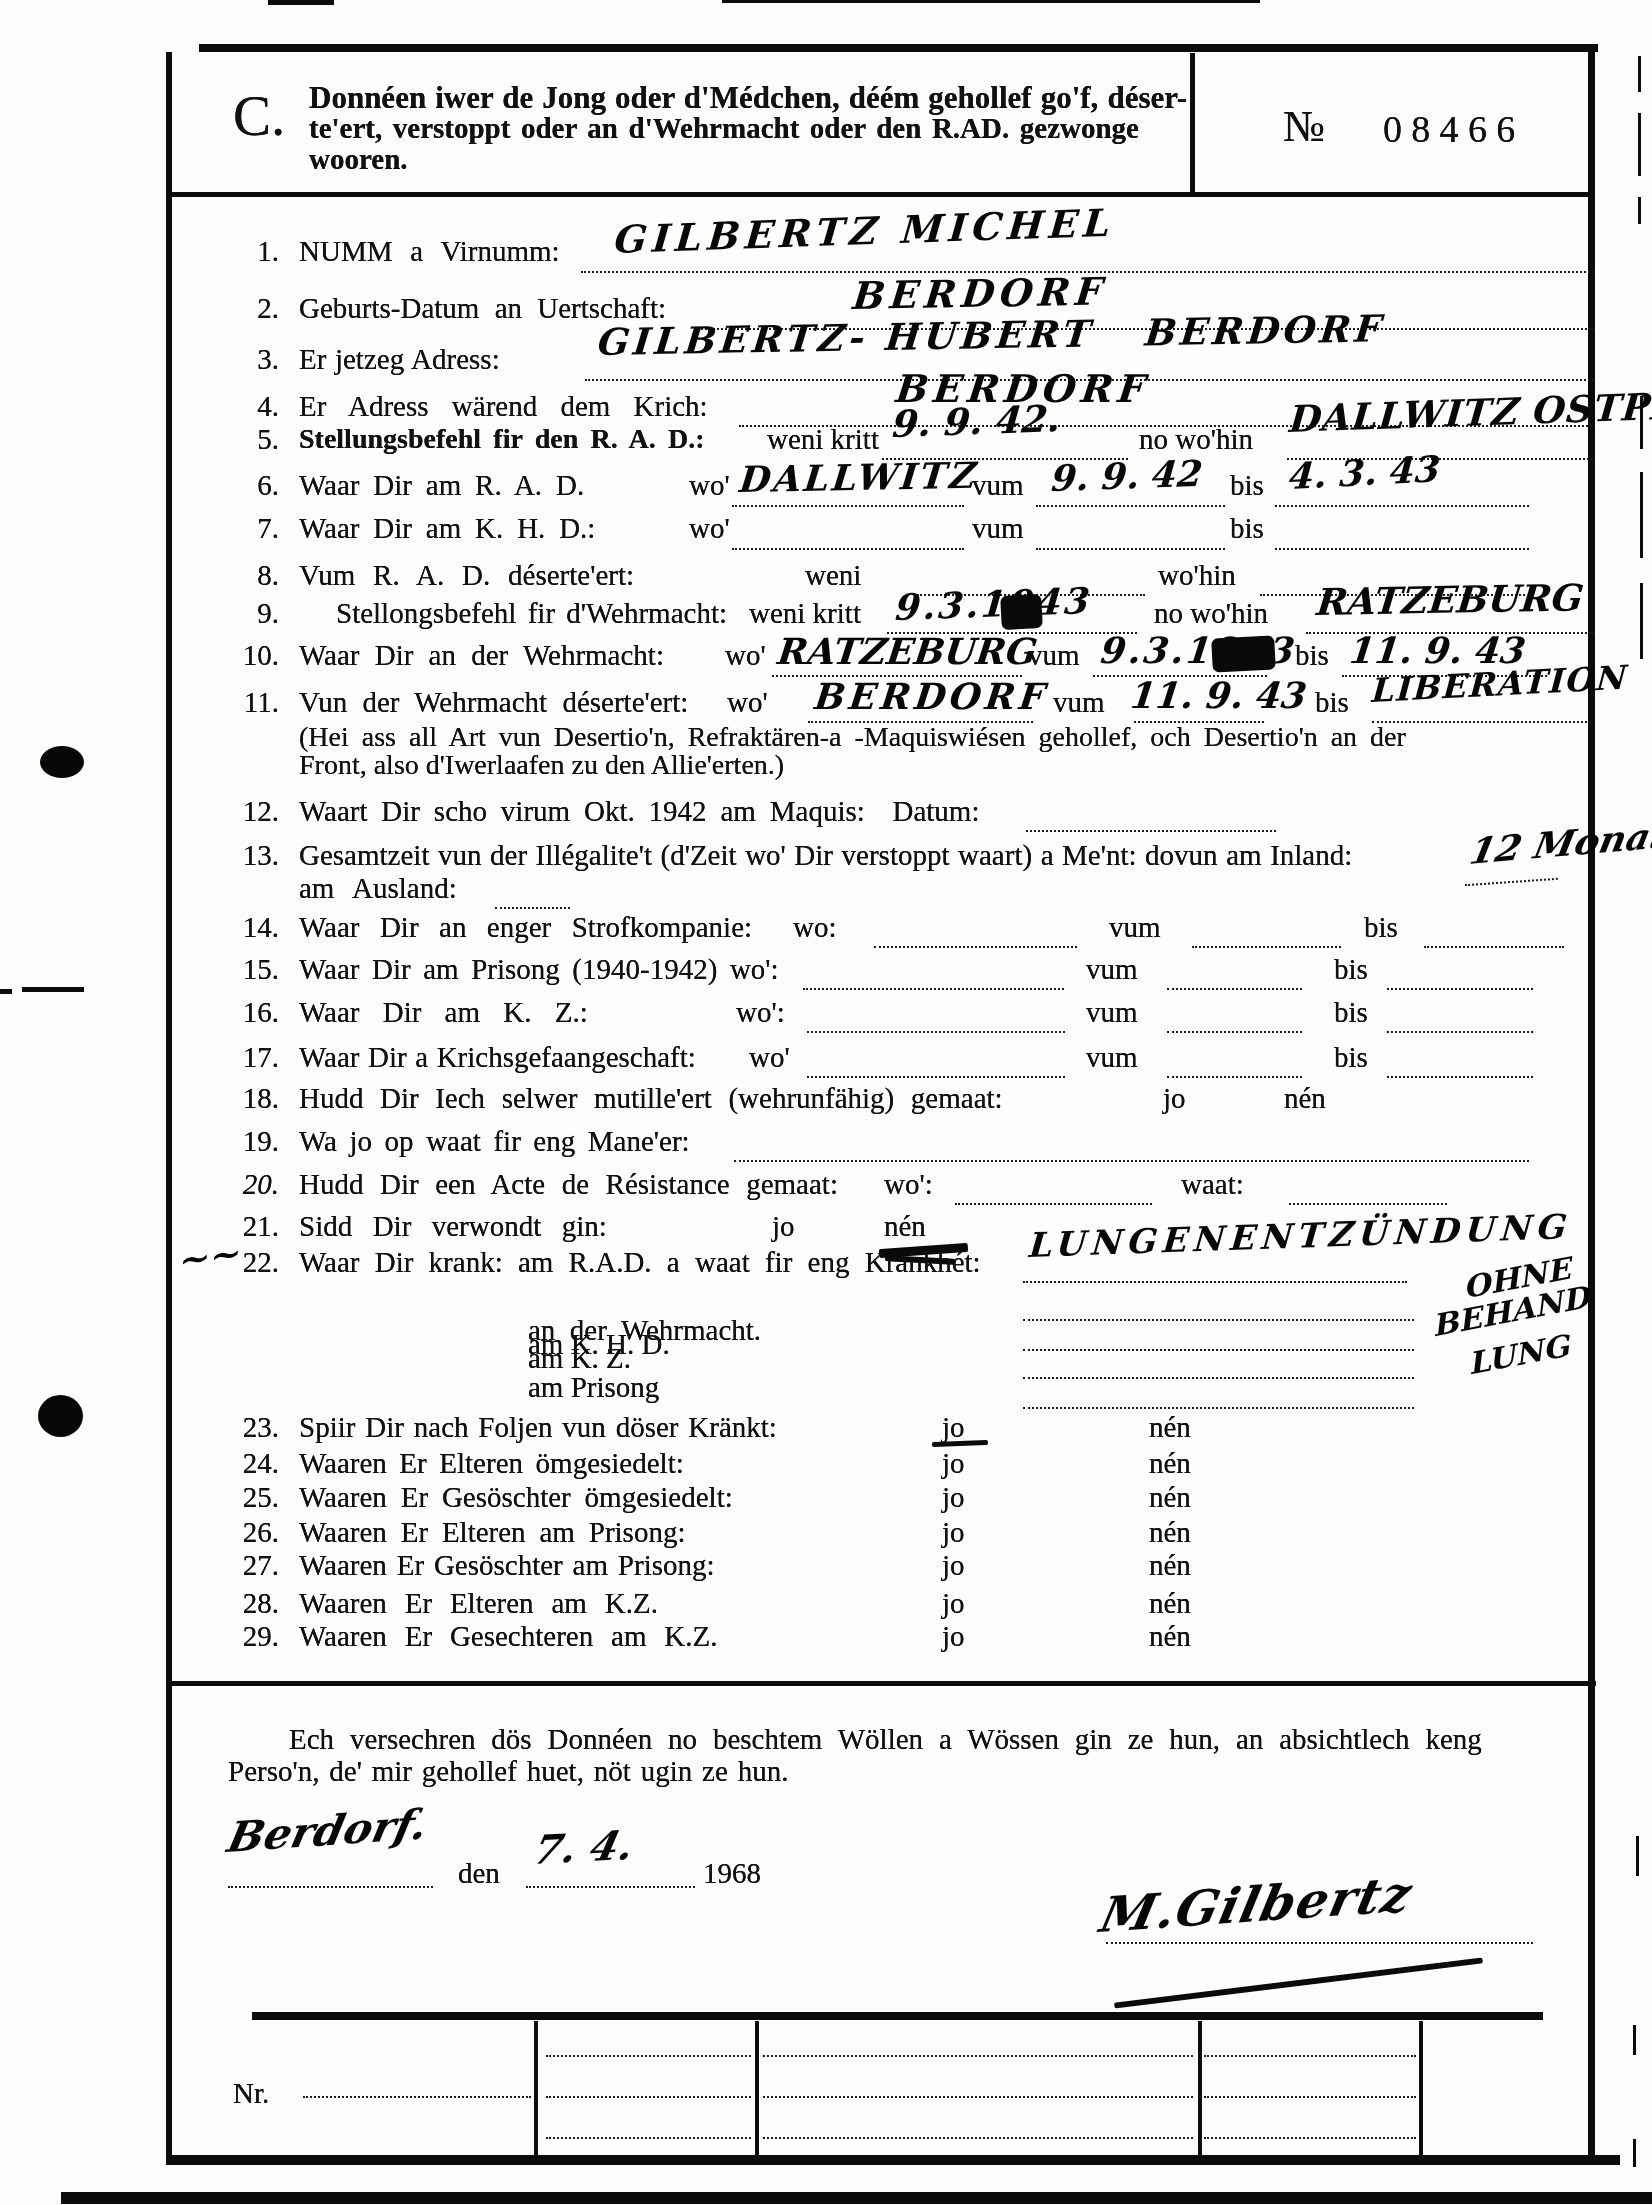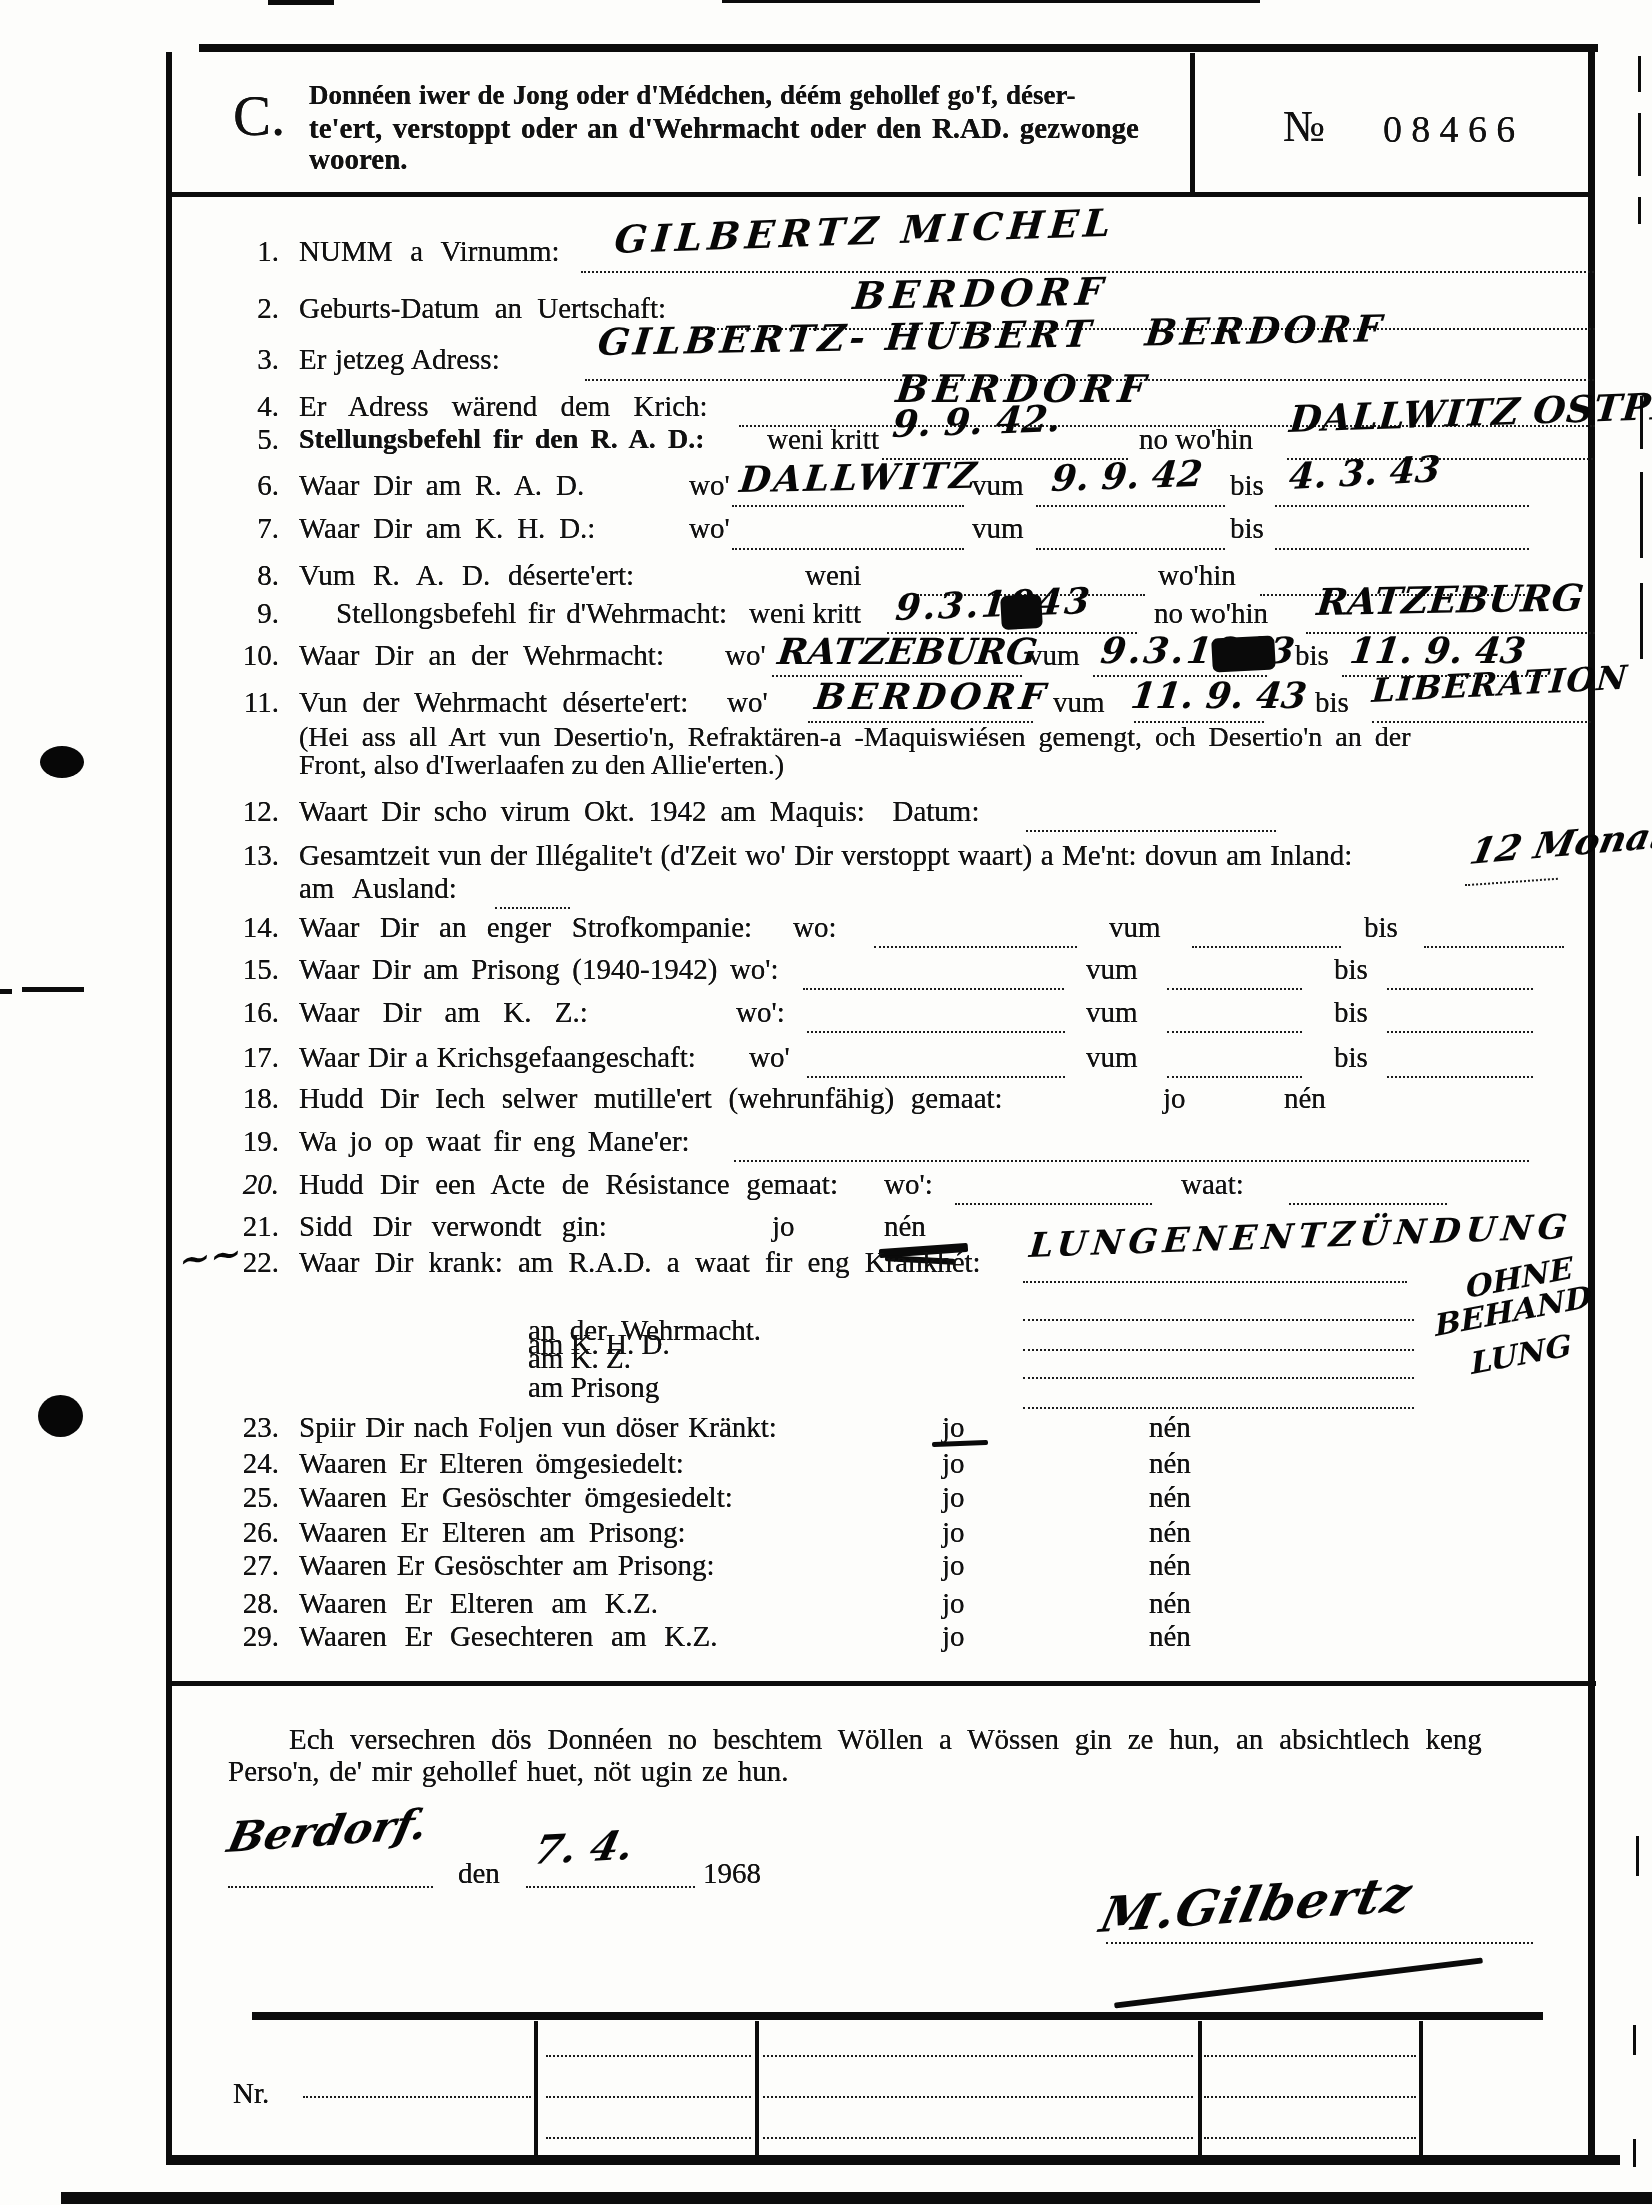--- a/index.html
+++ b/index.html
@@ -47,21 +47,21 @@
     <div class="el vline" style="left: 1638px; top: 113px; width: 3.3px; height: 63px;"></div>
     <div class="el vline" style="left: 1638px; top: 197px; width: 3.3px; height: 26.5px;"></div>
     <div class="el vline" style="left: 1640px; top: 396px; width: 3.3px; height: 53px;"></div>
     <div class="el vline" style="left: 1640px; top: 472px; width: 3.3px; height: 86px;"></div>
     <div class="el vline" style="left: 1640px; top: 583px; width: 3.3px; height: 76px;"></div>
     <div class="el vline" style="left: 1636px; top: 1836px; width: 3.3px; height: 40px;"></div>
     <div class="el vline" style="left: 1633px; top: 2025px; width: 3.3px; height: 30px;"></div>
     <div class="el vline" style="left: 1633px; top: 2139px; width: 3.3px; height: 28px;"></div>
     <div class="el script" style="left: 177px; top: 1242px; font-size: 36px; transform: skewX(-16deg) rotate(-8deg);">~~</div>
     <div class="el label" style="left: 233px; top: 85px; font-size: 57px;">C.</div>
-    <div class="el label bold" style="left: 309px; top: 81px; font-size: 27px; word-spacing: 1.3px;">Donnéen iwer de Jong oder d'Médchen, déém gehollef go'f, déser-</div>
+    <div class="el label bold" style="left: 309px; top: 81px; font-size: 31px; word-spacing: 1.3px;">Donnéen iwer de Jong oder d'Médchen, déém gehollef go'f, déser-</div>
     <div class="el label bold" style="left: 309px; top: 113px; font-size: 29px; word-spacing: 3.3px;">te'ert, verstoppt oder an d'Wehrmacht oder den R.AD. gezwonge</div>
     <div class="el label bold" style="left: 309px; top: 144px; font-size: 29px;">wooren.</div>
     <div class="el label" style="left: 1283px; top: 103px; font-size: 44px;">№</div>
     <div class="el label" style="left: 1383px; top: 109px; font-size: 38px; letter-spacing: 9.3px;">08466</div>
     <div class="el num" style="left: 219px; top: 236px; font-size: 29px;">1.</div>
     <div class="el label" style="left: 299px; top: 236px; font-size: 29px; word-spacing: 10.6px;">NUMM a Virnumm:</div>
     <div class="el dots" style="left: 581px; top: 271px; width: 1013px;"></div>
     <div class="el hand" style="left: 613px; top: 221px; font-size: 38px; letter-spacing: 5.3px; transform: skewX(-7deg) rotate(-2deg);">GILBERTZ MICHEL</div>
     <div class="el num" style="left: 219px; top: 293px; font-size: 29px;">2.</div>
     <div class="el label" style="left: 299px; top: 293px; font-size: 29px; word-spacing: 8px;">Geburts-Datum an Uertschaft:</div>
@@ -133,21 +133,21 @@
     <div class="el label" style="left: 299px; top: 687px; font-size: 29px; word-spacing: 8px;">Vun der Wehrmacht déserte'ert:</div>
     <div class="el label" style="left: 727px; top: 687px; font-size: 29px;">wo'</div>
     <div class="el dots" style="left: 808px; top: 721px; width: 225px;"></div>
     <div class="el hand" style="left: 813px; top: 678px; font-size: 36px; letter-spacing: 4px; transform: skewX(-7deg);">BERDORF</div>
     <div class="el label" style="left: 1053px; top: 687px; font-size: 29px;">vum</div>
     <div class="el dots" style="left: 1134px; top: 721px; width: 130px;"></div>
     <div class="el hand" style="left: 1129px; top: 677px; font-size: 36px; transform: skewX(-7deg);">11. 9. 43</div>
     <div class="el label" style="left: 1315px; top: 687px; font-size: 29px;">bis</div>
     <div class="el dots" style="left: 1372px; top: 721px; width: 219px;"></div>
     <div class="el hand" style="left: 1371px; top: 674px; font-size: 33px; letter-spacing: 1.3px; transform: skewX(-7deg) rotate(-3deg);">LIBERATION</div>
-    <div class="el label" style="left: 299px; top: 722px; font-size: 28px; word-spacing: 6px;">(Hei ass all Art vun Desertio'n, Refraktären-a -Maquiswiésen gemengt, och Desertio'n an der</div>
+    <div class="el label" style="left: 299px; top: 722px; font-size: 28px; word-spacing: 6px;">(Hei ass all Art vun Desertio'n, Refraktären-a -Maquiswiésen gehollef, och Desertio'n an der</div>
     <div class="el label" style="left: 299px; top: 750px; font-size: 28px;">Front, also d'Iwerlaafen zu den Allie'erten.)</div>
     <div class="el num" style="left: 219px; top: 796px; font-size: 29px;">12.</div>
     <div class="el label" style="left: 299px; top: 796px; font-size: 29px; word-spacing: 6.6px;">Waart Dir scho virum Okt. 1942 am Maquis:  Datum:</div>
     <div class="el dots" style="left: 1026px; top: 830px; width: 250px;"></div>
     <div class="el num" style="left: 219px; top: 840px; font-size: 29px;">13.</div>
     <div class="el label" style="left: 299px; top: 840px; font-size: 29px; word-spacing: 1.3px;">Gesamtzeit vun der Illégalite't (d'Zeit wo' Dir verstoppt waart) a Me'nt: dovun am Inland:</div>
     <div class="el script" style="left: 1467px; top: 833px; font-size: 36px; transform: skewX(-16deg) rotate(-5deg);">12 Monate</div>
     <div class="el dots" style="left: 1465px; top: 881px; width: 93px; transform: rotate(-4deg);"></div>
     <div class="el label" style="left: 299px; top: 873px; font-size: 29px; word-spacing: 12px;">am Ausland:</div>
     <div class="el dots" style="left: 495px; top: 907px; width: 75px;"></div>

